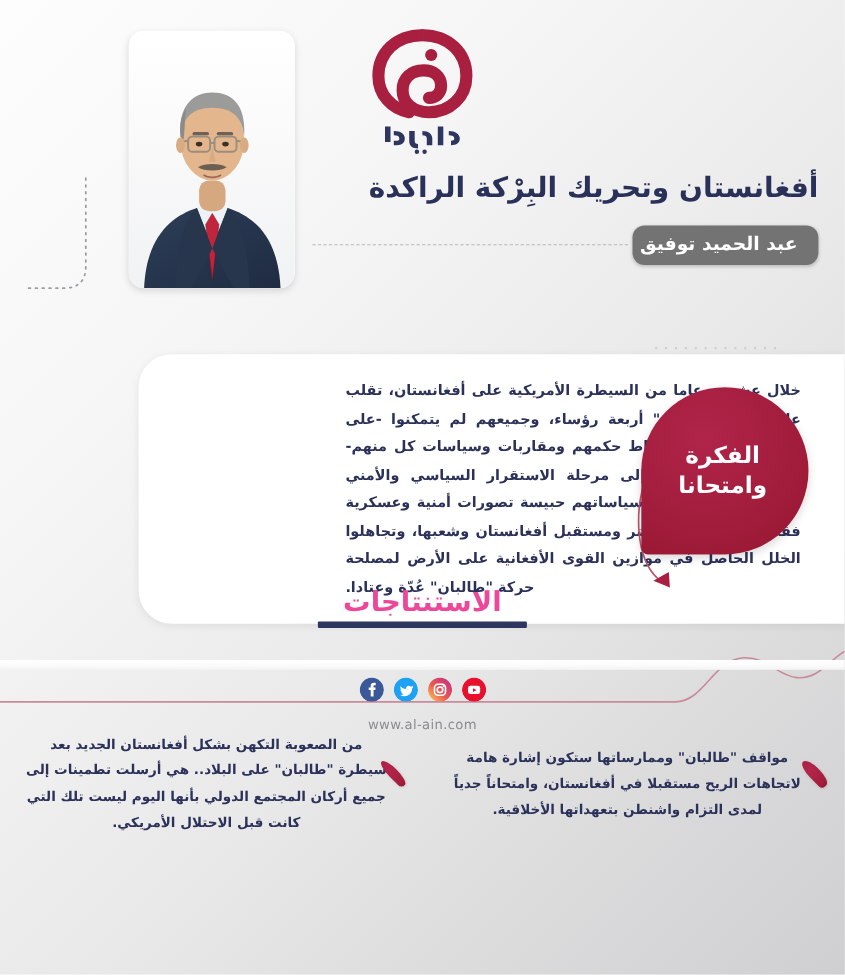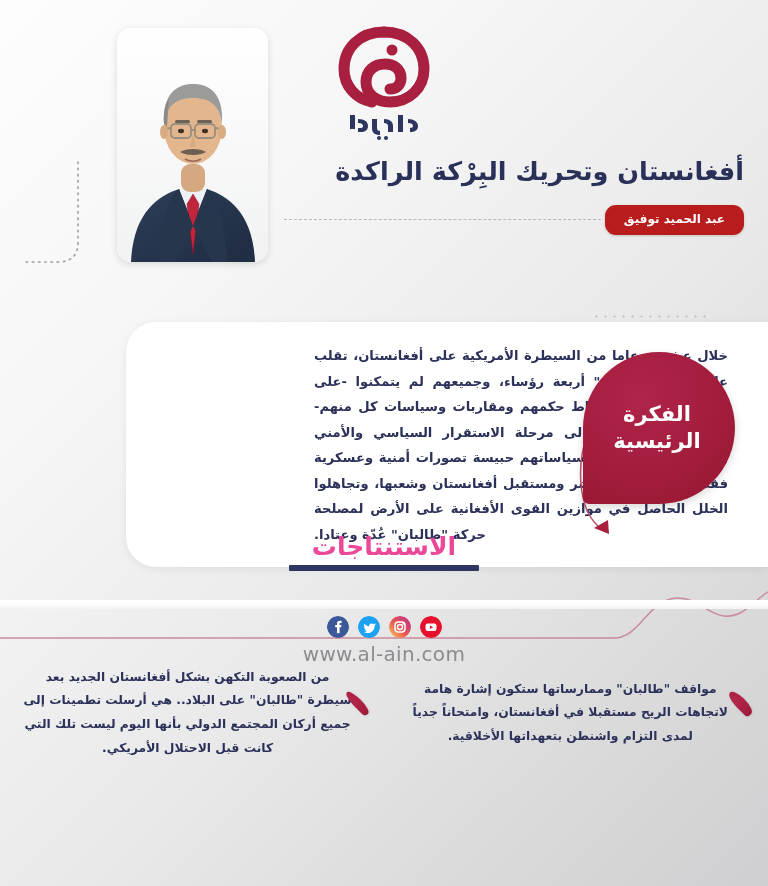--- a/index.html
+++ b/index.html
@@ -71,26 +71,26 @@
     padding-left: 26px;
   }
   .byline-row {
     margin-top: 16px;
     display: flex;
     align-items: center;
     gap: 0;
     padding-left: 20px;
   }
   .byline-pill {
-    background: #b91c1c;
+    background: #737373;
     color: #ffffff;
-    font-size: 12px;
+    font-size: 17px;
     font-weight: bold;
     border-radius: 11px;
-    padding: 7px 19px 9px 19px;
+    padding: 7px 19px 9px 7px;
     white-space: nowrap;
     box-shadow: 0 1px 3px rgba(0,0,0,.18);
   }
   .byline-dash {
     flex: 1;
     height: 0;
     border-top: 1.5px dashed #b9b9bd;
     margin-right: 4px;
   }
   .bracket-dots {
@@ -224,21 +224,21 @@
     bottom: 48px; left: 0; right: 0;
     display: flex; justify-content: center; align-items: center;
     gap: 9px;
     z-index: 4;
   }
   .social { width: 22px; height: 22px; border-radius: 50%; display:block; }
   .site-url {
     position: absolute;
     bottom: 20px; left: 0; right: 0;
     text-align: center;
-    font-size: 20px;
+    font-size: 12px;
     color: #8b8b90;
     letter-spacing: .3px;
     z-index: 4;
   }
 </style>
 </head>
 <body>
 
 <div class="stage">
 
@@ -335,21 +335,21 @@
   <div class="idea-card">
     <div class="idea-text">خلال عشرين عاما من السيطرة الأمريكية على أفغانستان، تقلب على "البيت الأبيض" أربعة رؤساء، وجميعهم لم يتمكنوا -على اختلاف فلسفات وأنماط حكمهم ومقاربات وسياسات كل منهم- من نقل أفغانستان إلى مرحلة الاستقرار السياسي والأمني والاجتماعي، بل ظلت سياساتهم حبيسة تصورات أمنية وعسكرية فقط، على حساب حاضر ومستقبل أفغانستان وشعبها، وتجاهلوا الخلل الحاصل في موازين القوى الأفغانية على الأرض لمصلحة حركة "طالبان" عُدّة وعتادا.</div>
   </div>
 
   <svg class="badge-arc" viewBox="0 0 190 196">
     <path d="M24 186 C4 168 2 124 14 92 C28 54 66 24 112 24" fill="none" stroke="#b9566c" stroke-width="1.5"></path>
     <path d="M34 180 L20 188 L35 194 Z" fill="#a81f3f"></path>
   </svg>
 
   <div class="idea-badge">
-    <div class="idea-badge-label">الفكرة الرئيسية</div>
+    <div class="idea-badge-label">الفكرة وامتحانا</div>
   </div>
 
   <div class="conclusions-title-wrap">
     <div class="conclusions-title">الاستنتاجات</div>
     <div class="conclusions-rule"></div>
   </div>
 
   <div class="band"></div>
 
   <div class="cols">

